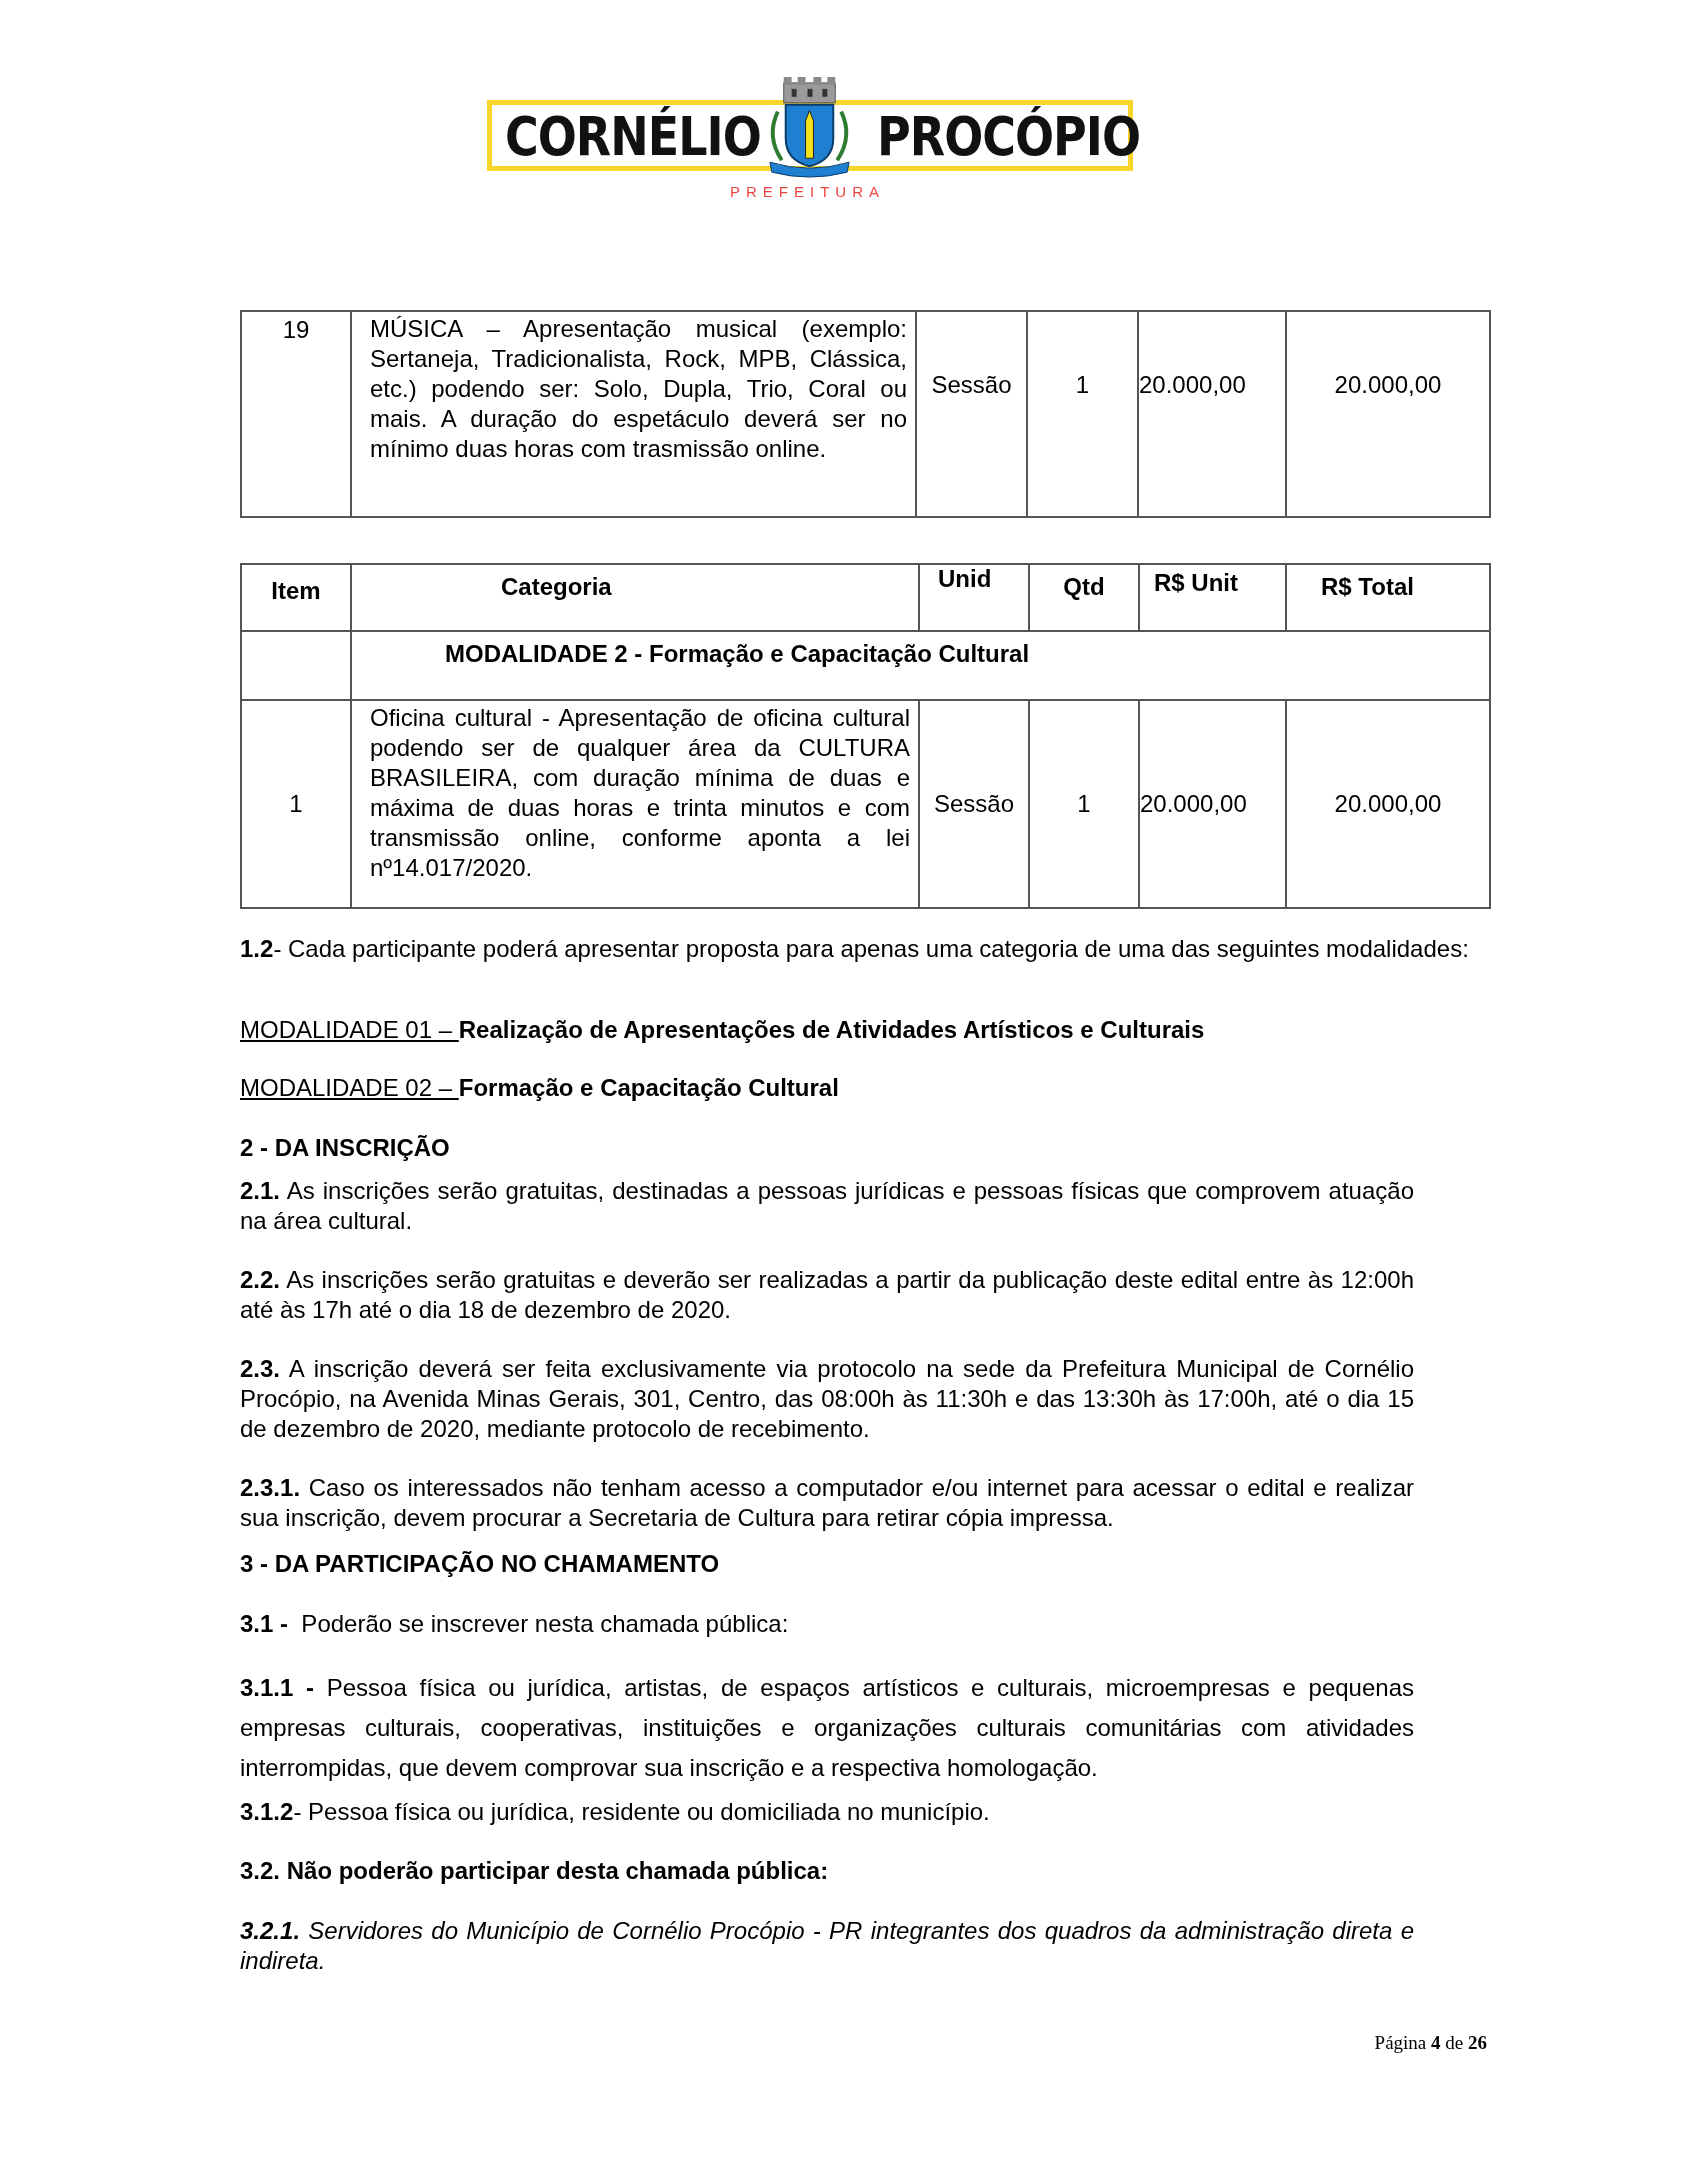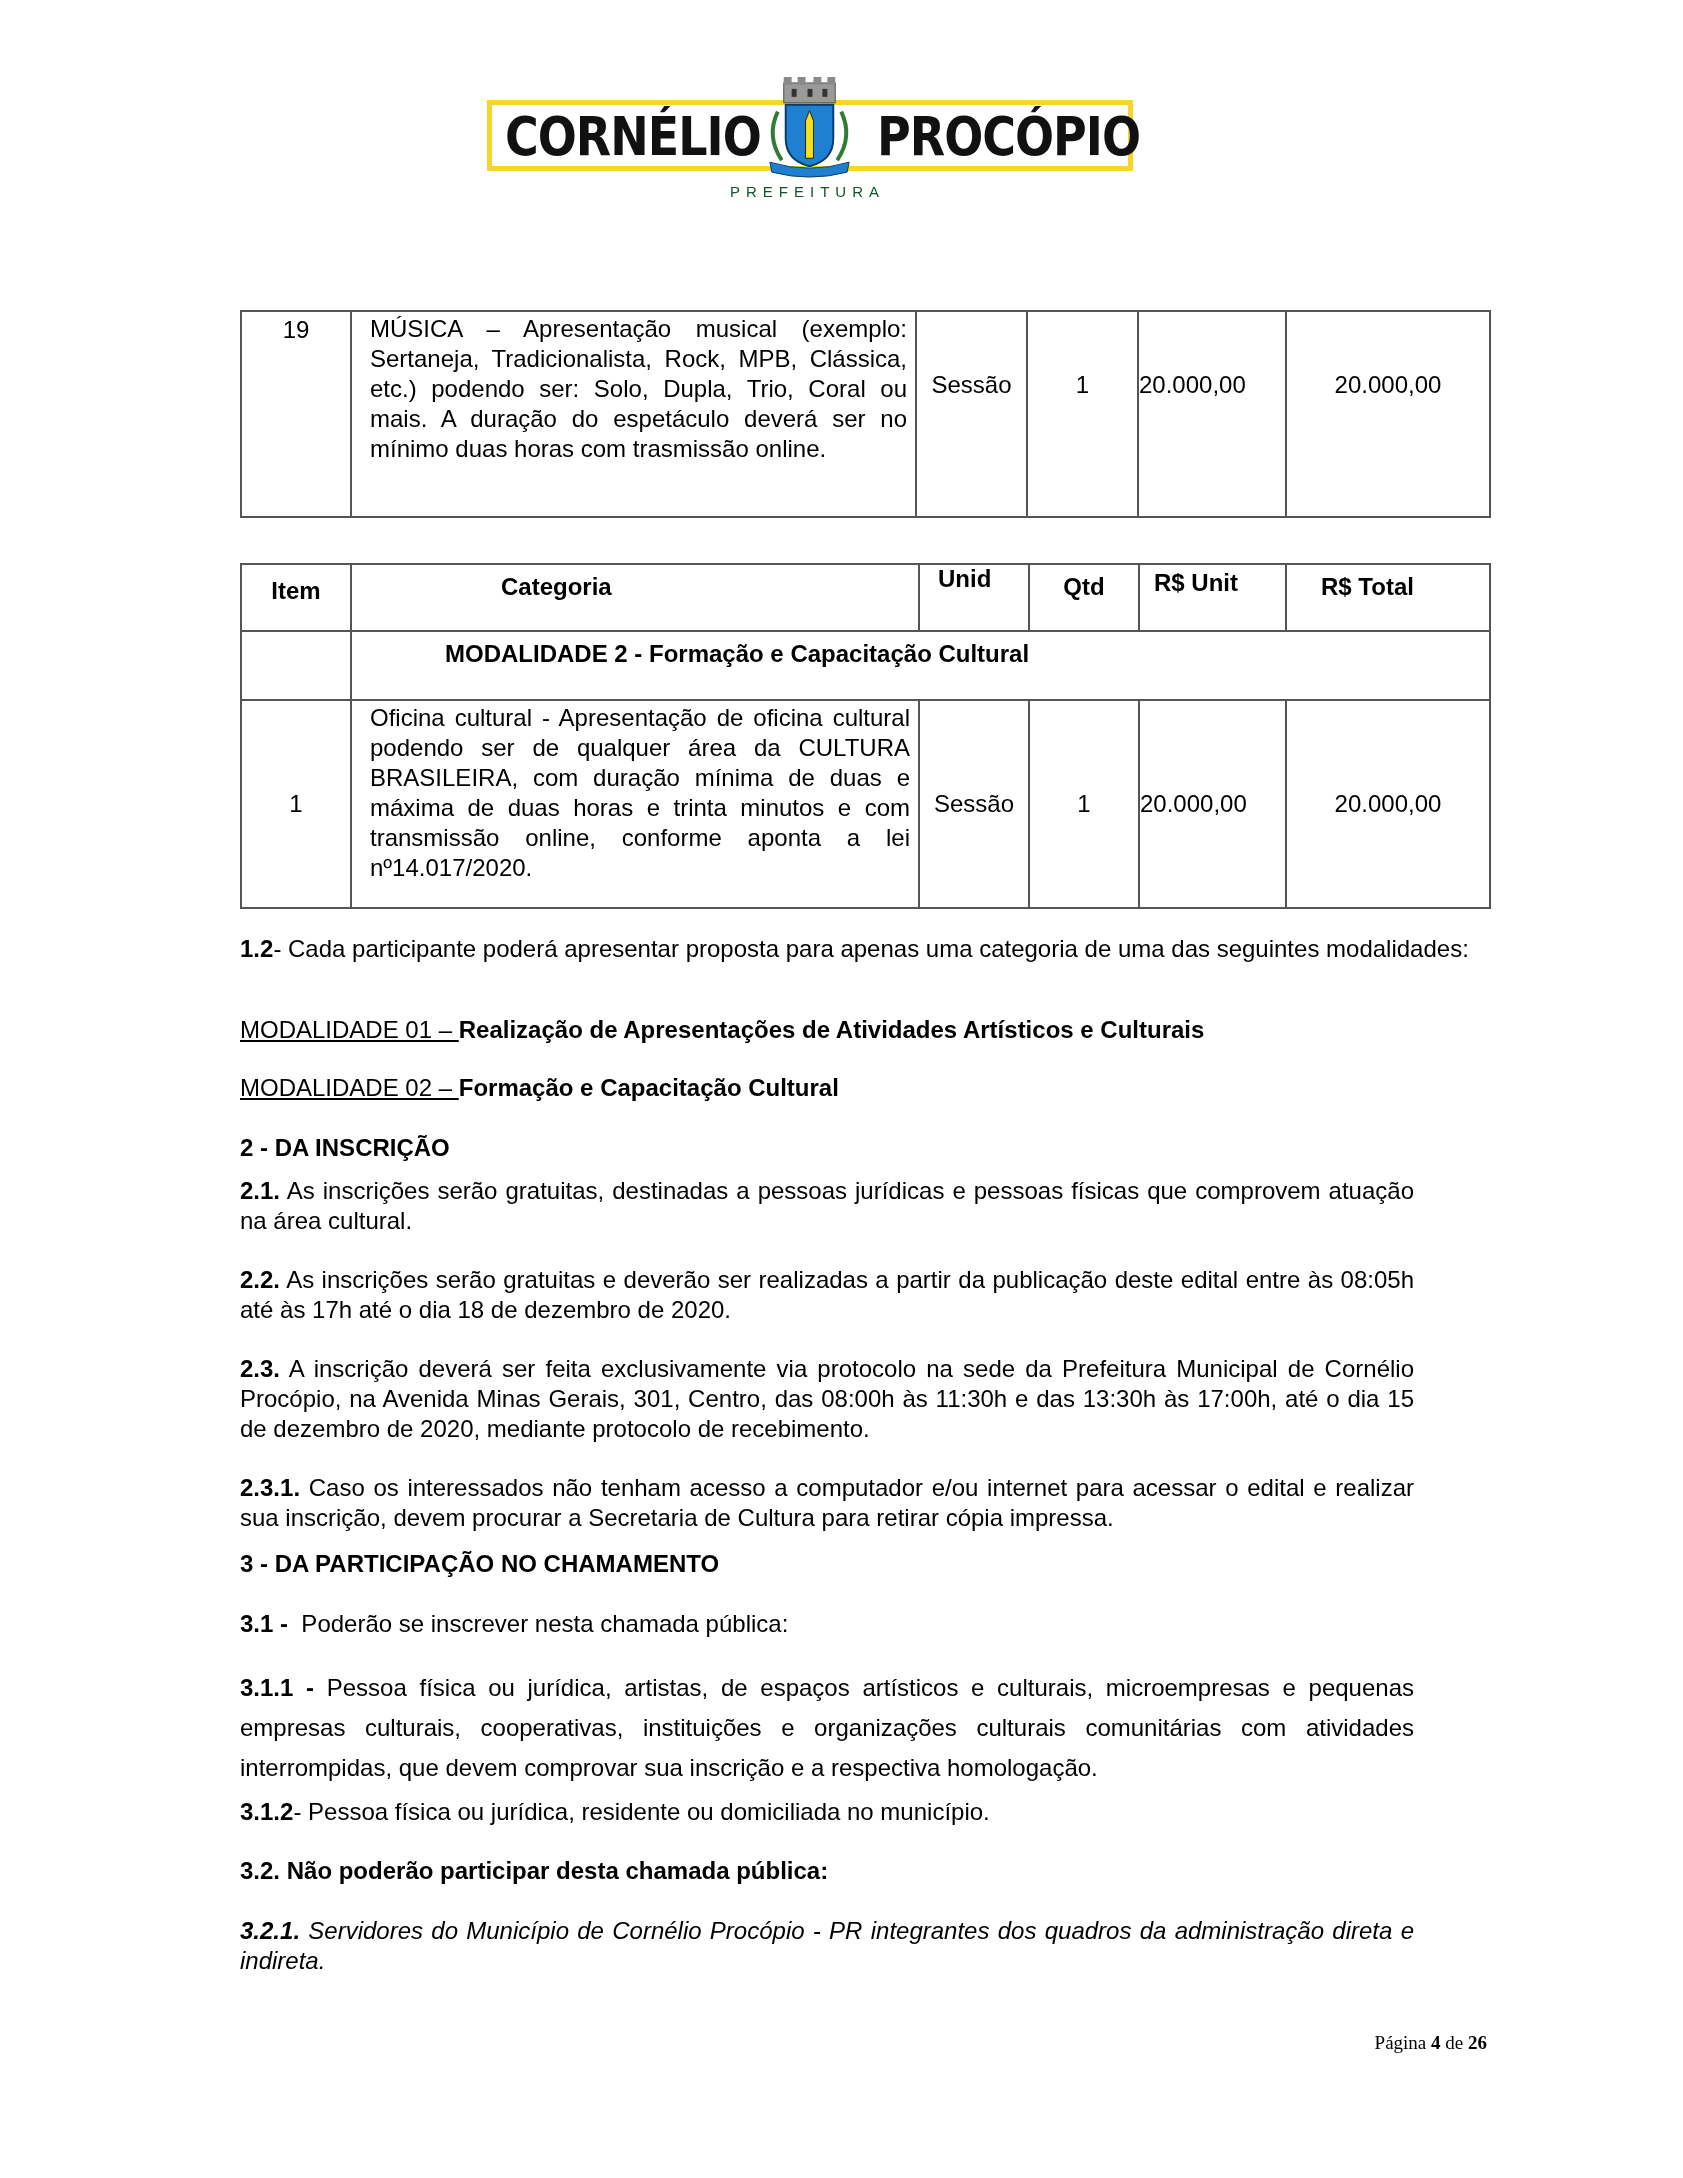--- a/index.html
+++ b/index.html
@@ -8,21 +8,21 @@
   .abs { position:absolute; }
   
   #logo { left:483px; top:77px; width:649px; height:129px; }
   .logo-frame { position:absolute; left:4px; top:23px; width:636px; height:61px;
                 border:5px solid #f7d52b; background:#fff; }
   .logo-word { position:absolute; top:29px; font-family:"DejaVu Sans", sans-serif; font-weight:bold;
                font-size:46px; letter-spacing:-1px; color:#111; transform:scaleY(1.15); transform-origin:top left; }
   .logo-left { left:22px; }
   .logo-right { left:394px; }
   .logo-sub { position:absolute; left:0; right:0; top:106px; text-align:center; font-size:15px;
-              letter-spacing:6px; color:#14532d; }
+              letter-spacing:6px; color:#ef4444; }
   
   table.grid { position:absolute; border-collapse:collapse; table-layout:fixed; font-size:24px; }
   table.grid td { border:2px solid #555; padding:0; vertical-align:middle; }
   .desc { text-align:justify; text-align-last:left; line-height:30px; padding:2px 8px 0 18px !important; }
   .center { text-align:center; }
   .hdr { font-weight:bold; }
   
   .para { position:absolute; left:240px; width:1174px; font-size:24px; line-height:30px;
           text-align:justify; text-align-last:left; }
   .para.wide { width:1249px; }
@@ -127,21 +127,21 @@
   <span class="u">MODALIDADE 02 – </span><span class="b">Formação e Capacitação Cultural</span>
 </div>
 
 <div class="para b" style="top:1133px;">2 - DA INSCRIÇÃO</div>
 
 <div class="para" style="top:1176px;">
   <span class="b">2.1.</span><span> As inscrições serão gratuitas, destinadas a pessoas jurídicas e pessoas físicas que comprovem atuação na área cultural.</span>
 </div>
 
 <div class="para" style="top:1265px;">
-  <span class="b">2.2.</span><span> As inscrições serão gratuitas e deverão ser realizadas a partir da publicação deste edital entre às 08:05h até às 17h até o dia 18 de dezembro de 2020.</span>
+  <span class="b">2.2.</span><span> As inscrições serão gratuitas e deverão ser realizadas a partir da publicação deste edital entre às 12:00h até às 17h até o dia 18 de dezembro de 2020.</span>
 </div>
 
 <div class="para" style="top:1354px;">
   <span class="b">2.3.</span><span> A inscrição deverá ser feita exclusivamente via protocolo na sede da Prefeitura Municipal de Cornélio Procópio, na Avenida Minas Gerais, 301, Centro, das 08:00h às 11:30h e das 13:30h às 17:00h, até o dia 15 de dezembro de 2020, mediante protocolo de recebimento.</span>
 </div>
 
 <div class="para" style="top:1473px;">
   <span class="b">2.3.1.</span><span> Caso os interessados não tenham acesso a computador e/ou internet para acessar o edital e realizar sua inscrição, devem procurar a Secretaria de Cultura para retirar cópia impressa.</span>
 </div>
 

